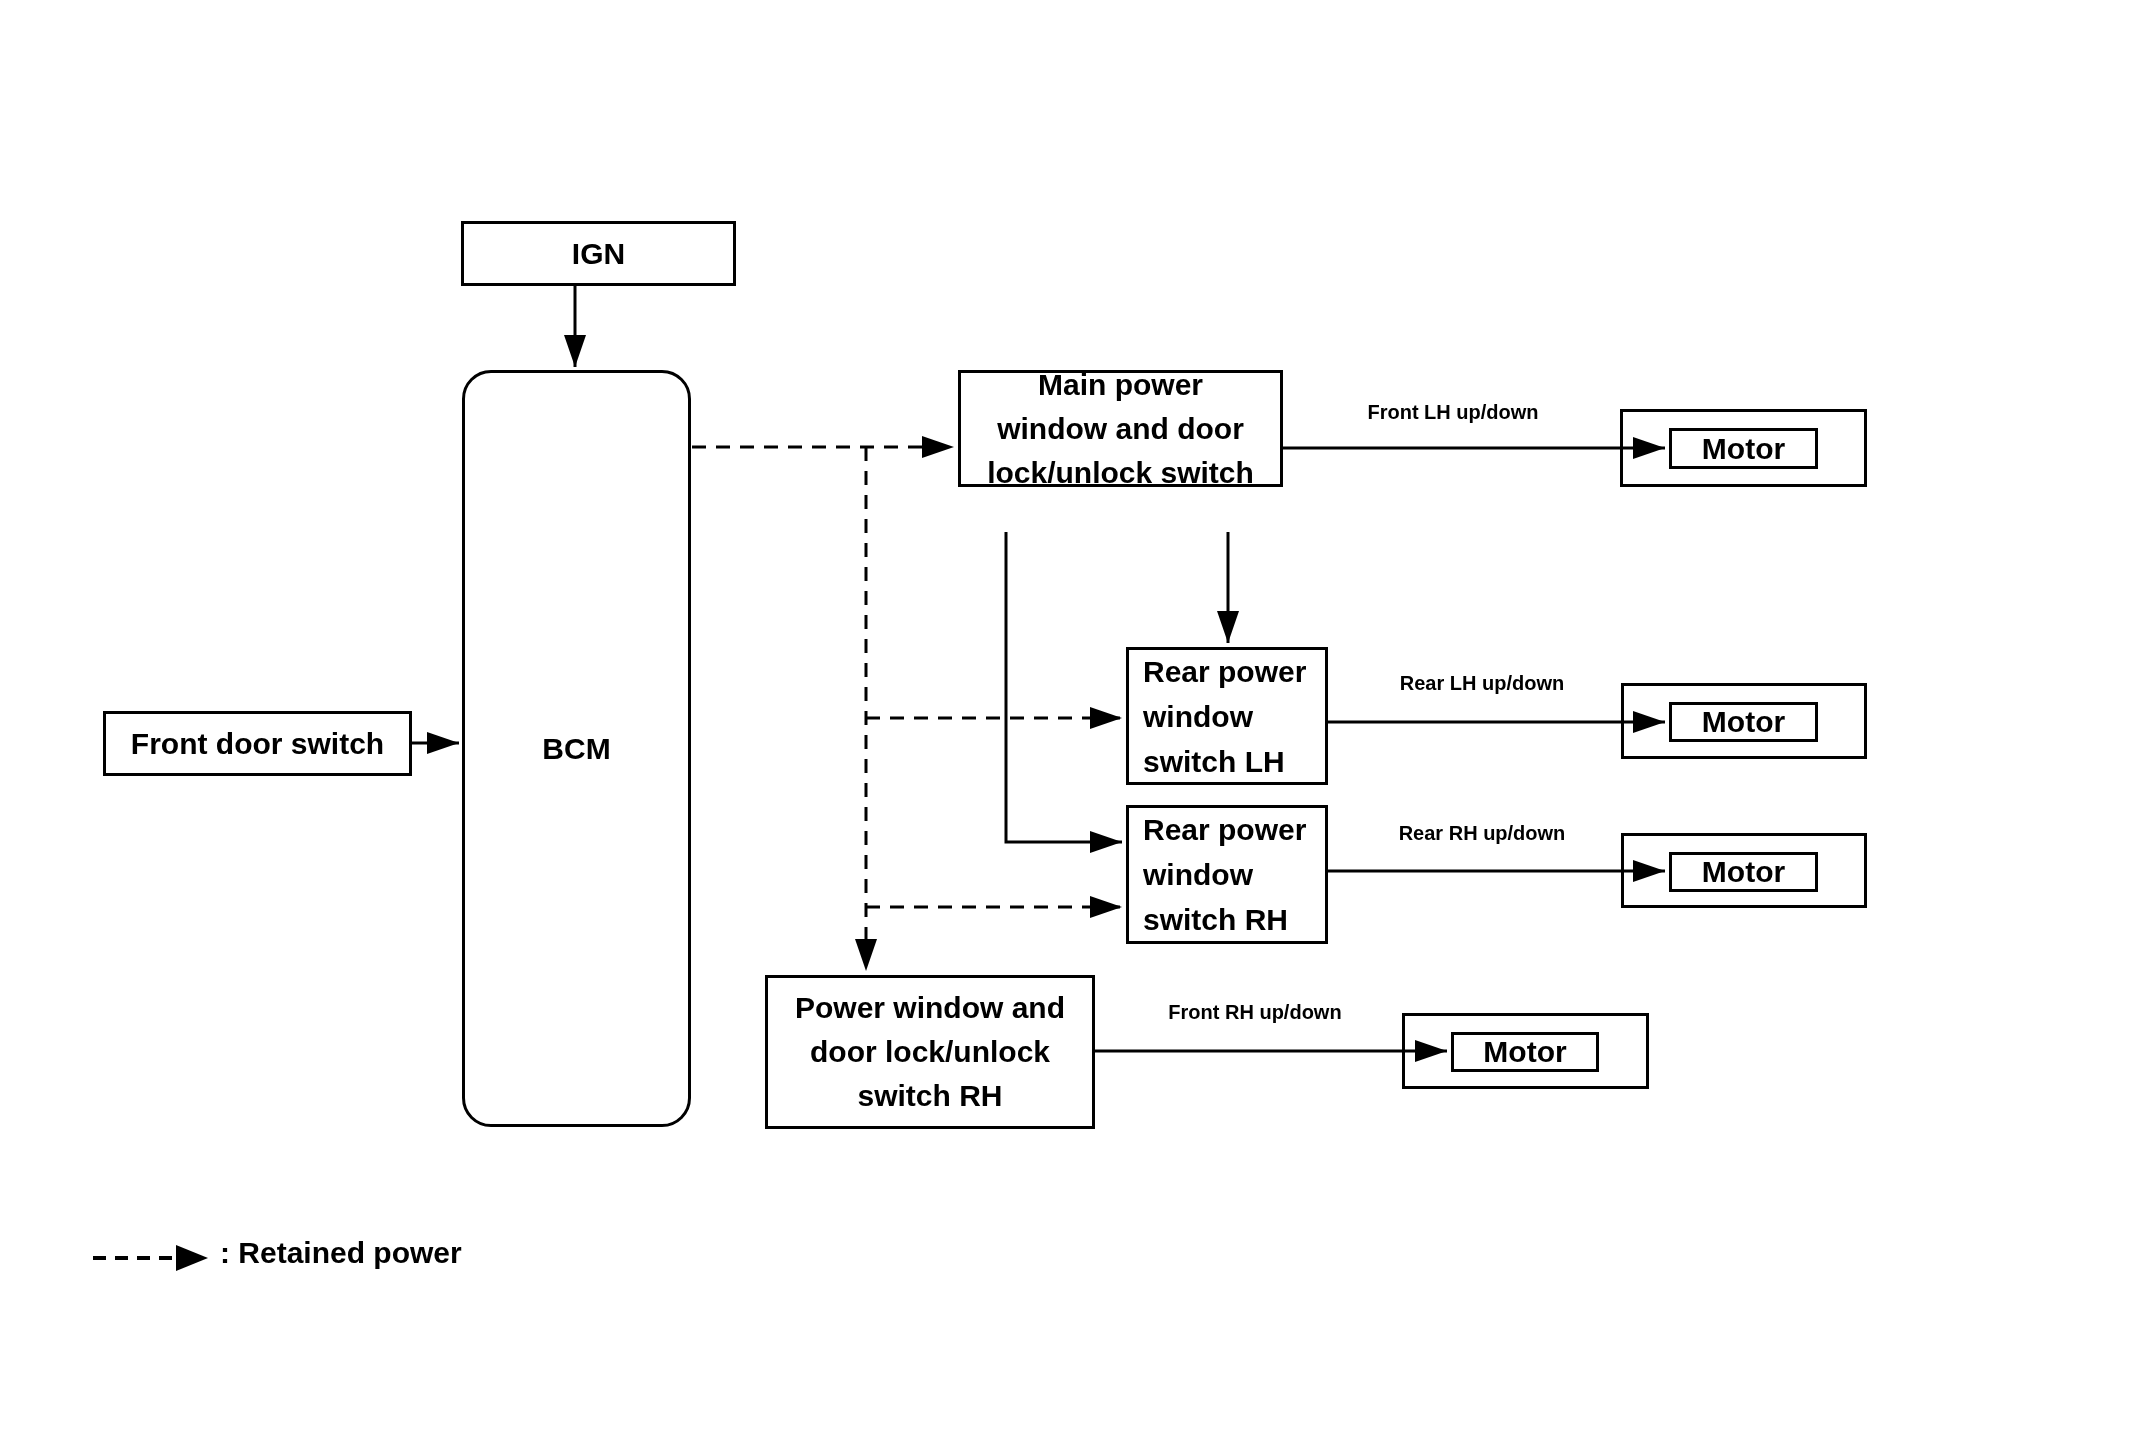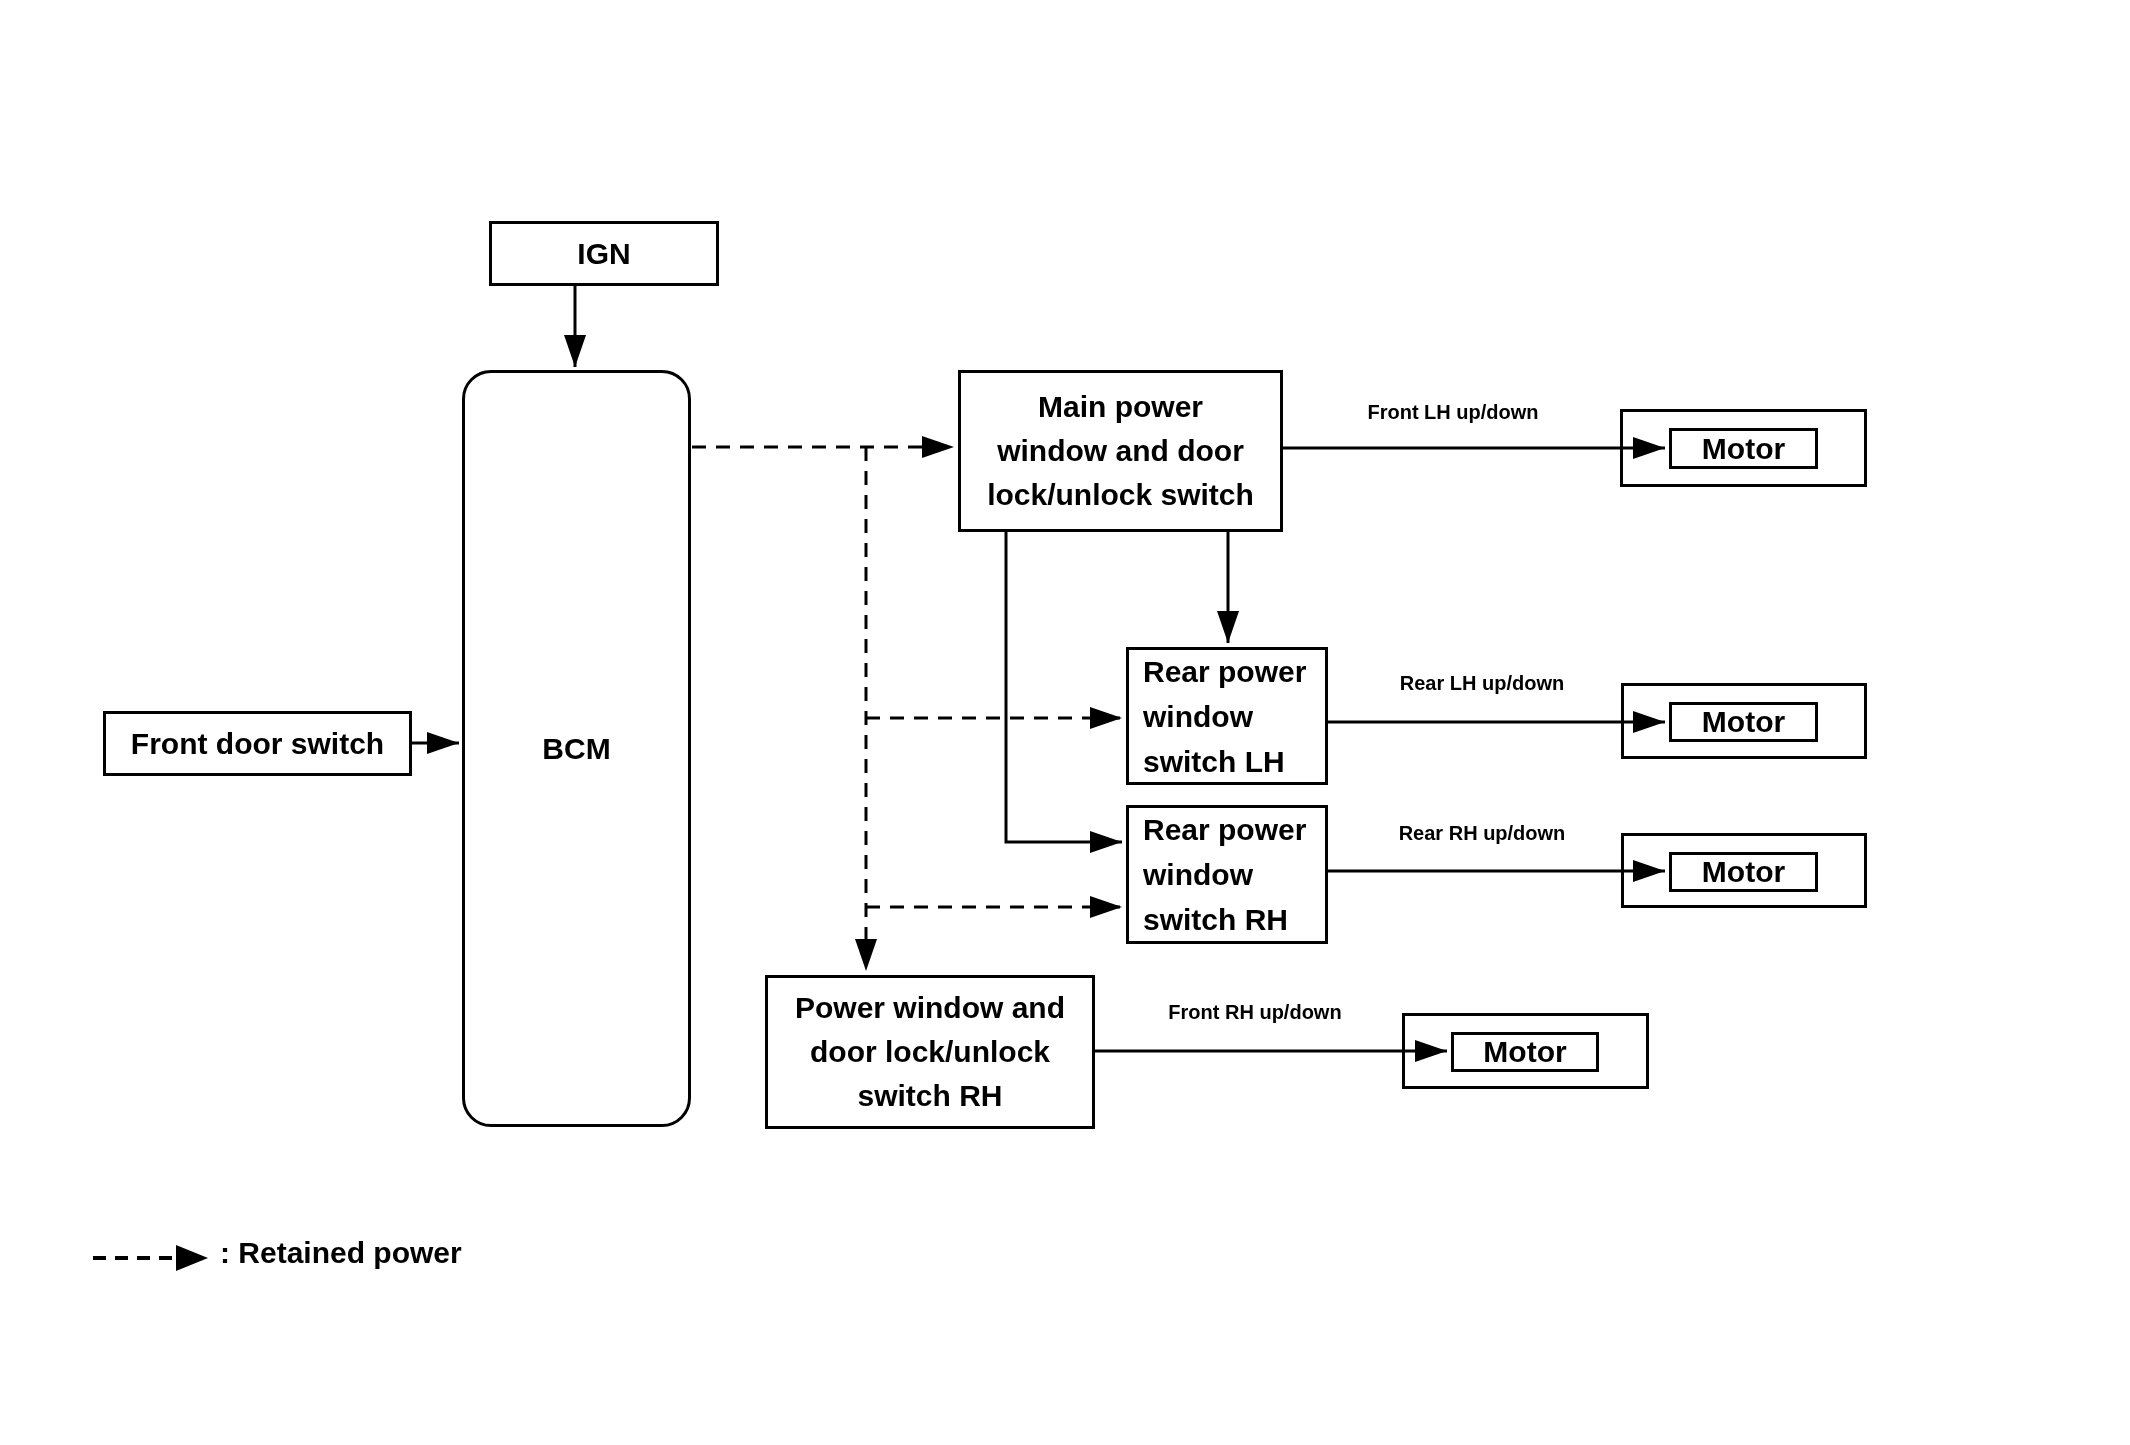--- a/index.html
+++ b/index.html
@@ -36,33 +36,33 @@
     <line x1="1328" y1="722" x2="1665" y2="722" stroke="#000" stroke-width="3" marker-end="url(#ah)"></line>
     <line x1="1328" y1="871" x2="1665" y2="871" stroke="#000" stroke-width="3" marker-end="url(#ah)"></line>
     <line x1="1095" y1="1051" x2="1447" y2="1051" stroke="#000" stroke-width="3" marker-end="url(#ah)"></line>
 
     <line x1="692" y1="447" x2="954" y2="447" stroke="#000" stroke-width="3" stroke-dasharray="14 10" marker-end="url(#ah)"></line>
     <line x1="866" y1="447" x2="866" y2="971" stroke="#000" stroke-width="3" stroke-dasharray="14 10" marker-end="url(#ah)"></line>
     <line x1="866" y1="718" x2="1122" y2="718" stroke="#000" stroke-width="3" stroke-dasharray="14 10" marker-end="url(#ah)"></line>
     <line x1="866" y1="907" x2="1122" y2="907" stroke="#000" stroke-width="3" stroke-dasharray="14 10" marker-end="url(#ah)"></line>
   </svg>
 
-  <div class="box" style="left:461px;top:221px;width:230px;height:65px;margin-left:28px;">
+  <div class="box" style="left:461px;top:221px;width:275px;height:65px;">
     <span class="lbl">IGN</span>
   </div>
 
   <div class="box" style="left:462px;top:370px;width:229px;height:757px;border-radius:29px;">
     <span class="lbl">BCM</span>
   </div>
 
   <div class="box" style="left:103px;top:711px;width:309px;height:65px;">
     <span class="lbl">Front door switch</span>
   </div>
 
-  <div class="box" style="left:958px;top:370px;width:325px;height:162px;">
+  <div class="box" style="left:958px;top:370px;width:325px;height:117px;">
     <span class="lbl line">Main power</span>
     <span class="lbl line">window and door</span>
     <span class="lbl line">lock/unlock switch</span>
   </div>
 
   <div class="box leftAlign" style="left:1126px;top:647px;width:202px;height:138px;">
     <span class="lbl line">Rear power</span>
     <span class="lbl line">window</span>
     <span class="lbl line">switch LH</span>
   </div>

